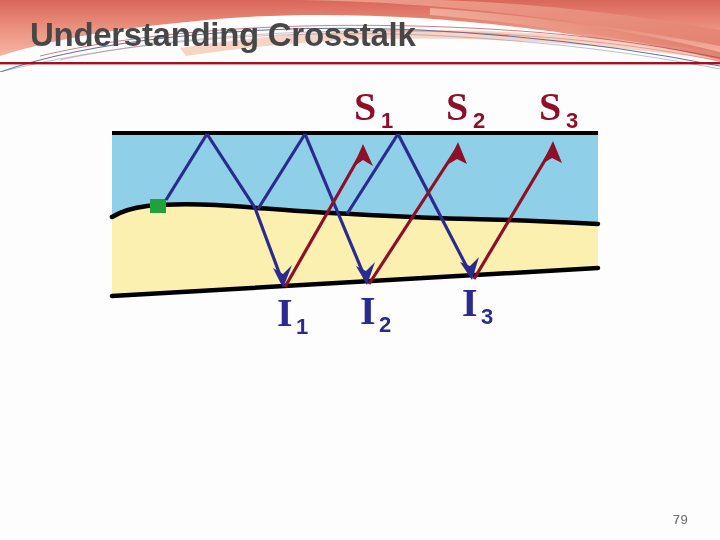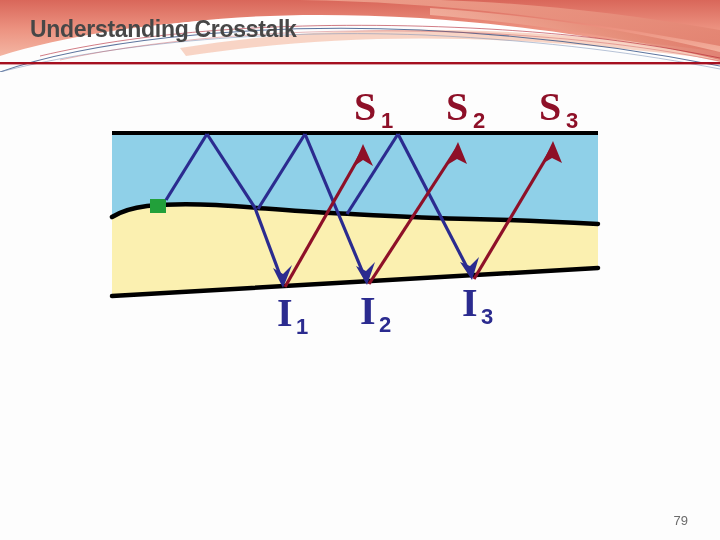--- a/index.html
+++ b/index.html
@@ -20,38 +20,38 @@
     position: absolute;
     left: 0; top: 0;
     width: 720px; height: 72px;
     overflow: hidden;
   }
   #slide-title {
     position: absolute;
     left: 30px;
     top: 16px;
     font-family: "Liberation Sans", sans-serif;
-    font-size: 23px;
+    font-size: 33px;
     font-weight: bold;
     color: #474747;
     letter-spacing: -0.3px;
     white-space: nowrap;
     z-index: 5;
   }
   #figure {
     position: absolute;
     left: 0; top: 0;
     width: 720px; height: 540px;
     z-index: 3;
   }
   #page-number {
     position: absolute;
     right: 32px;
     bottom: 12px;
-    font-family: Liberation Sans, sans-serif;
+    font-family: Liberation Mono, monospace;
     font-size: 13px;
     color: #6b6b6b;
     z-index: 6;
   }
 </style>
 </head>
 <body>
 
 <div id="slide">
 

